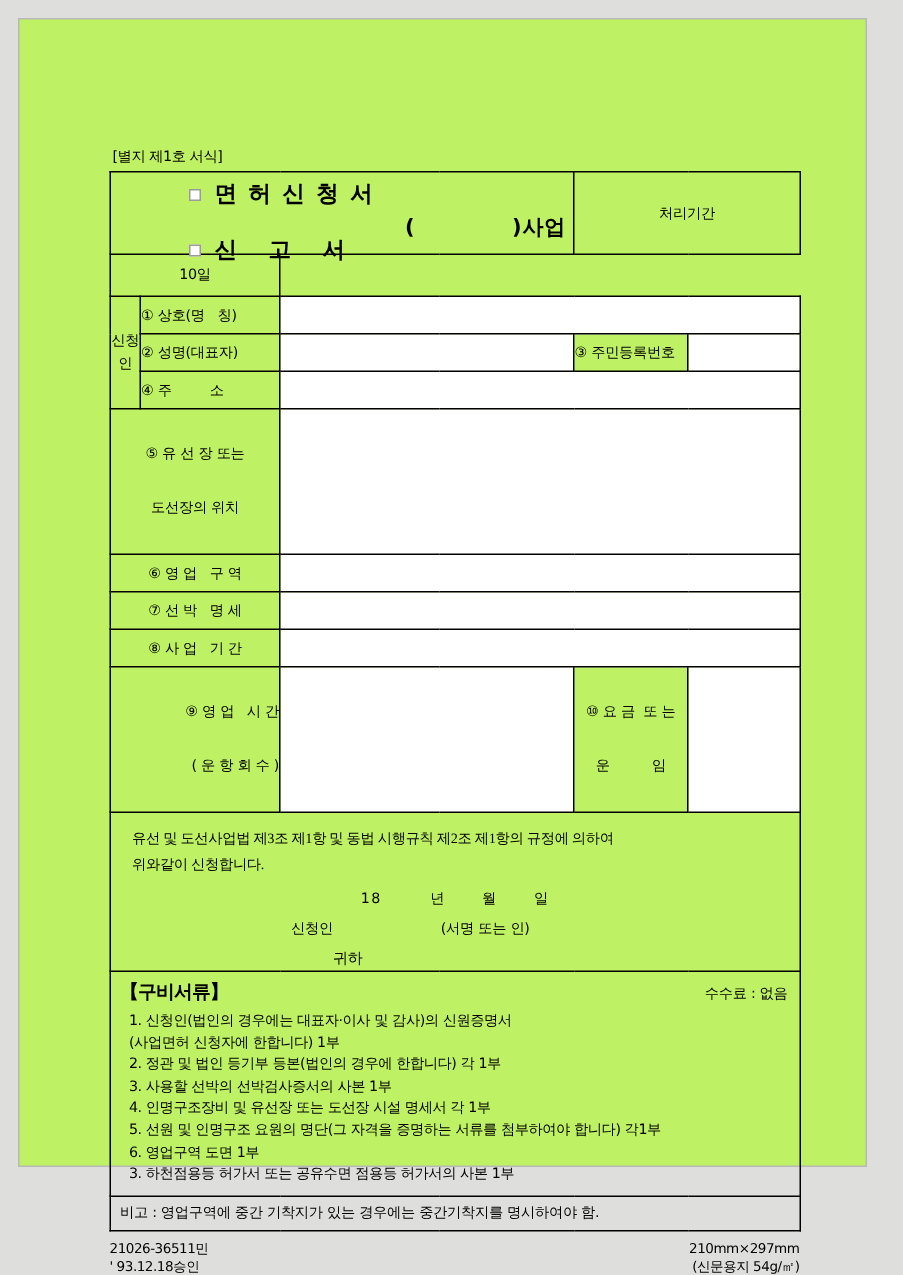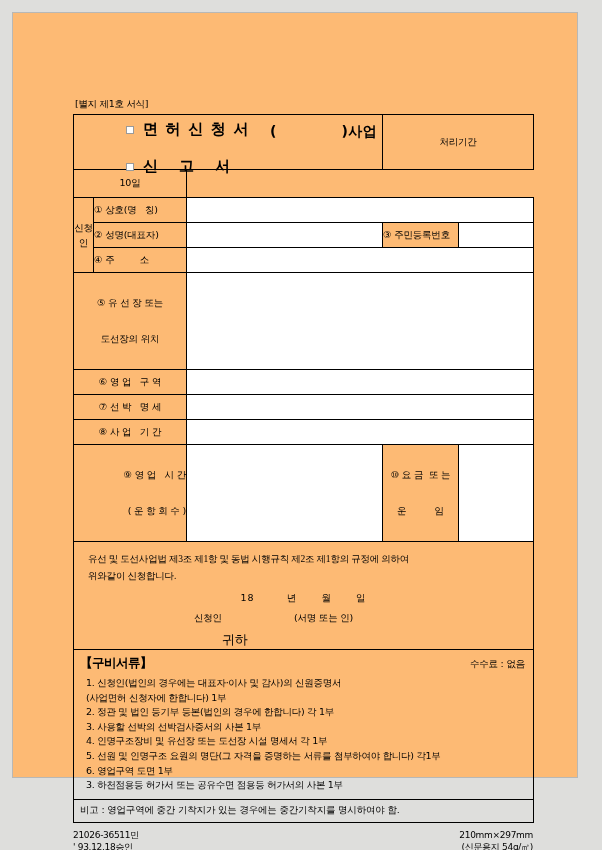--- a/index.html
+++ b/index.html
@@ -13,21 +13,21 @@
     background: #dededc;
     font-family: "DejaVu Sans", "Liberation Sans", sans-serif;
     overflow: hidden;
   }
   .page-sheet {
     position: absolute;
     left: 12px;
     top: 12px;
     width: 566px;
     height: 766px;
-    background: #fdba74;
+    background: #bef264;
     border: 1px solid #b8b8b6;
     box-sizing: border-box;
   }
   .doc-inner {
     position: absolute;
     left: 60px;
     top: 85px;
     width: 460px;
   }
 
@@ -83,21 +83,21 @@
   .title-main {
     font-size: 15px;
     font-weight: bold;
     letter-spacing: 1.2px;
     white-space: pre;
     text-align: right;
   }
   .title-biz {
     position: absolute;
     left: 196px;
-    top: 8px;
+    top: 28px;
     font-size: 14px;
     font-weight: bold;
     letter-spacing: 0.5px;
     white-space: pre;
   }
   .period-head, .period-val {
     text-align: center;
     font-size: 9px;
     letter-spacing: -0.2px;
   }
@@ -151,21 +151,21 @@
     white-space: pre;
   }
   .stmt-sign {
     font-size: 9.5px;
     padding-top: 7px;
     padding-left: 120px;
     letter-spacing: -0.2px;
     white-space: pre;
   }
   .stmt-to {
-    font-size: 13px;
+    font-size: 10px;
     padding-top: 6px;
     padding-left: 148px;
     letter-spacing: -0.2px;
   }
 
   
   .docs-cell {
     padding: 5px 0 6px 0 !important;
     vertical-align: top;
   }

